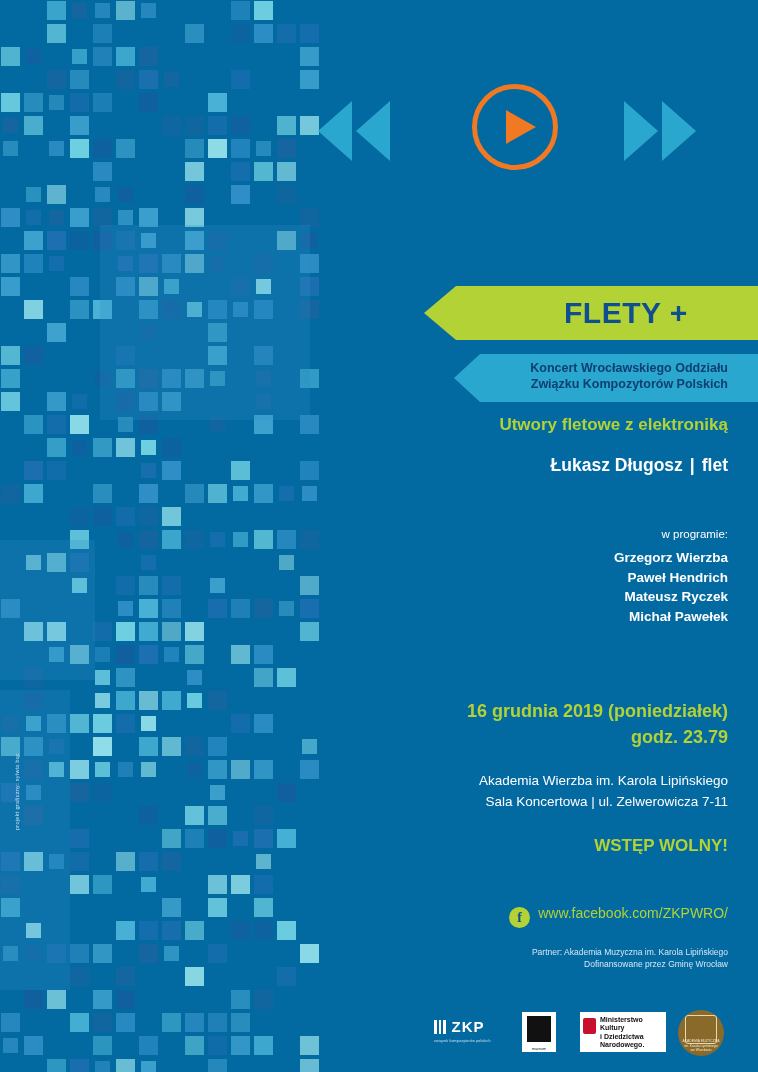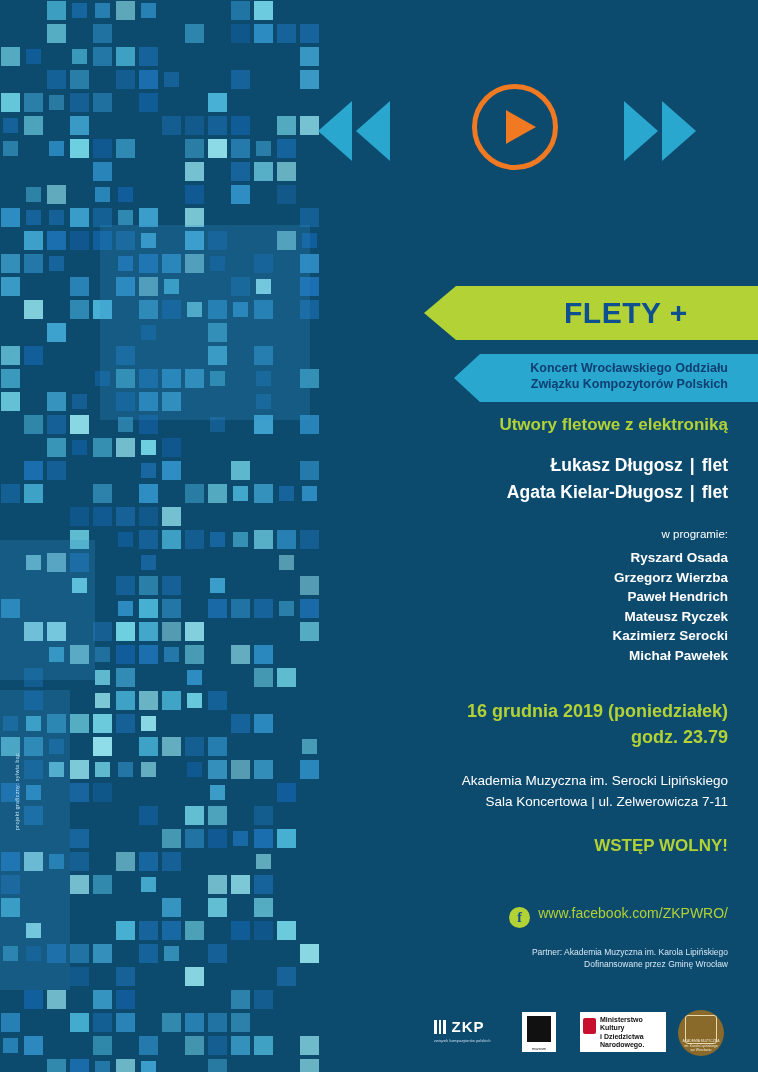--- a/index.html
+++ b/index.html
@@ -3,21 +3,21 @@
 <meta charset="utf-8">
 <style>
   html,body{margin:0;padding:0;}
   body{
     width:758px;height:1072px;
     background:#0b4f8f;
     font-family:"Liberation Sans", sans-serif;
     overflow:hidden;
     position:relative;
   }
-  .poster{position:relative;width:758px;height:1072px;background:#0c4a6e;overflow:hidden;}
+  .poster{position:relative;width:758px;height:1072px;background:#0369a1;overflow:hidden;}
 
   
   #mosaic{position:absolute;left:0;top:0;width:330px;height:1072px;}
   #mosaic .cell{position:absolute;}
 
   
   .vertical-credit{
     position:absolute;left:14px;top:830px;
     transform:rotate(-90deg);transform-origin:left top;
     font-size:5.5px;letter-spacing:.3px;color:#bfe0f2;white-space:nowrap;
@@ -514,42 +514,37 @@
     <div class="l1">Koncert Wrocławskiego Oddziału</div>
     <div class="l2">Związku Kompozytorów Polskich</div>
   </div>
 
   <div class="lede">Utwory fletowe z elektroniką</div>
 
   <div class="performers">
     <div>
       <span>Łukasz Długosz</span><span class="sep">|</span><span>flet</span>
     </div>
-    <div>
-      <span>Agata Kielar-Długosz</span><span class="sep">|</span><span>flet</span>
-    </div>
   </div>
 
   <div class="prog-label">w programie:</div>
   <div class="composers">
-    <div>Ryszard Osada</div>
     <div>Grzegorz Wierzba</div>
     <div>Paweł Hendrich</div>
     <div>Mateusz Ryczek</div>
-    <div>Kazimierz Serocki</div>
     <div>Michał Pawełek</div>
   </div>
 
   <div class="datetime">
     <div>16 grudnia 2019 (poniedziałek)</div>
     <div>godz. 23.79</div>
   </div>
 
   <div class="venue">
-    <div>Akademia Muzyczna im. Serocki Lipińskiego</div>
+    <div>Akademia Wierzba im. Karola Lipińskiego</div>
     <div>Sala Koncertowa  |  ul. Zelwerowicza 7-11</div>
   </div>
 
   <div class="free">WSTĘP WOLNY!</div>
 
   <div class="fb">
     <span class="fb-icon">f</span><span>www.facebook.com/ZKPWRO/</span>
   </div>
 
   <div class="partners">

